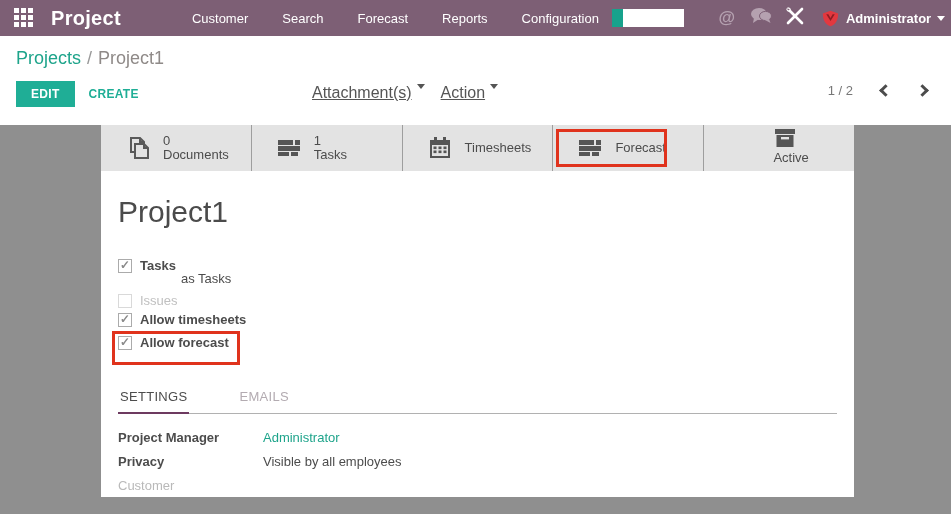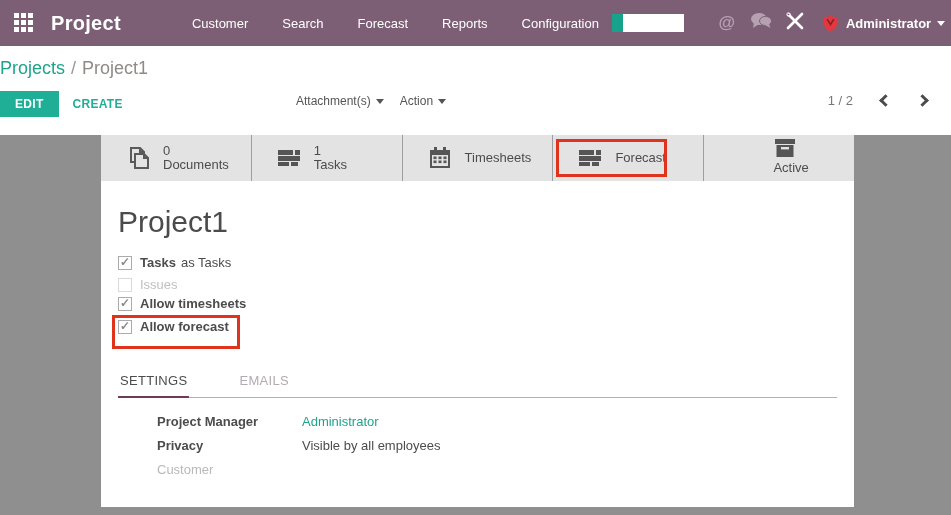--- a/index.html
+++ b/index.html
@@ -1,46 +1,46 @@
 <!DOCTYPE html>
 <html><head>
 <meta charset="utf-8">
 <style>
   * { margin:0; padding:0; box-sizing:border-box; }
   html,body { width:951px; height:515px; overflow:hidden; }
   body { font-family:"Liberation Sans", sans-serif; background:#fff; }
 
   
-  .navbar { height:46px; background:#7d5f75; display:flex; align-items:center; padding:8px 14px; color:#fff; }
+  .navbar { height:36px; background:#7d5f75; display:flex; align-items:center; padding:8px 14px; color:#fff; }
   .apps-grid { width:20px; height:20px; display:grid; grid-template-columns:repeat(3,5px); grid-template-rows:repeat(3,5px); gap:2px; cursor:pointer; margin-right:18px; }
   .apps-grid span { background:#fff; }
   .nav-app-title { font-size:20px; font-weight:bold; letter-spacing:.3px; margin-right:58px; }
   .nav-menu { display:flex; align-items:center; gap:8px; }
   .nav-menu a { color:#fff; font-size:13px; text-decoration:none; padding:6px 13px; cursor:pointer; white-space:nowrap; }
   .systray { margin-left:auto; display:flex; align-items:center; gap:0; }
   .progress-widget { width:72px; height:18px; background:#fff; margin-right:26px; cursor:pointer; overflow:hidden; }
   .progress-fill { height:100%; background:#17a28c; }
   .systray-icon { width:34px; text-align:center; cursor:pointer; font-size:16px; }
   .at-icon { color:#b5a1b0; font-size:17px; font-weight:bold; }
   .user-menu { display:flex; align-items:center; margin-left:10px; cursor:pointer; }
   .user-avatar { width:17px; height:17px; margin-right:7px; }
   .user-name { font-size:13px; font-weight:bold; }
   .caret { display:inline-block; margin-left:6px; width:0; height:0; border-left:4px solid transparent; border-right:4px solid transparent; border-top:5px solid currentColor; }
 
   
-  .control-panel { height:80px; background:#fff; position:relative; padding:10px 16px 0 0; }
+  .control-panel { height:80px; background:#fff; position:relative; padding:10px 16px 0 16px; }
   .breadcrumb { font-size:18px; margin-top:2px; }
   .breadcrumb .bc-parent { color:#1ea48b; cursor:pointer; text-decoration:none; }
   .breadcrumb .bc-sep { color:#999; margin:0 6px; }
   .breadcrumb .bc-current { color:#8f8a88; }
   .cp-actions { margin-top:12px; display:flex; align-items:center; position:relative; }
   .btn-edit { background:#1fae96; color:#fff; border:none; font-size:12px; font-weight:bold; padding:6px 15px; letter-spacing:.3px; cursor:pointer; font-family:inherit; }
   .btn-create { background:none; border:none; color:#1fae96; font-size:12px; font-weight:bold; margin-left:14px; letter-spacing:.3px; cursor:pointer; font-family:inherit; }
   .cp-center { position:absolute; left:296px; top:3px; display:flex; align-items:center; gap:16px; }
-  .cp-dropdown { font-size:12px; color:#555; cursor:pointer; display:flex; align-items:center; }
+  .cp-dropdown { font-size:16px; color:#555; cursor:pointer; display:flex; align-items:flex-start;text-decoration:underline; }
   .cp-dropdown .caret { border-top-color:#555; margin-left:5px; }
   .cp-pager { position:absolute; right:8px; top:2px; display:flex; align-items:center; gap:28px; }
   .pager-text { font-size:13px; color:#777; }
   .pager-chevron { width:9px; height:9px; border-left:3px solid #4c4c4c; border-bottom:3px solid #4c4c4c; cursor:pointer; }
   .pager-prev { transform:rotate(45deg); }
   .pager-next { transform:rotate(225deg); }
 
   
   .main { height:389px; background:#8f8f8f; }
   .sheet-wrap { width:753px; margin:9px 0 0 101px; }
@@ -60,31 +60,31 @@
   
   .sheet { background:#fff; height:326px; padding:24px 17px 0 17px; }
   .sheet-title { font-size:30px; color:#4b4b4b; font-weight:400; margin-bottom:16px; }
   .cb-row { display:flex; align-items:center; margin-bottom:4px; width:fit-content; }
   .cb-row.first { margin-bottom:7px; }
   .cb-row.highlighted { border:3px solid #e0331d; padding:1px 8px 12px 3px; margin-left:-6px; }
   .checkbox { width:14px; height:14px; border:1px solid #ababab; background:#fff; margin-right:8px; position:relative; flex:none; cursor:pointer; }
   .checkbox.checked::after { content:"✓"; position:absolute; left:1px; top:-2px; font-size:12px; font-weight:bold; color:#8a8a8a; }
   .checkbox.disabled { border-color:#d9d9d9; cursor:default; }
   .cb-label { font-size:13px; font-weight:bold; color:#4c4c4c; }
-  .cb-suffix { font-size:13px; color:#4c4c4c; margin-left:5px; font-weight:normal; }
+  .cb-suffix { font-size:13px; color:#4c4c4c; margin-left:5px; font-weight:normal;margin-top:26px; }
   .cb-row.muted .cb-label { color:#c0c0c0; font-weight:normal; }
 
   
   .notebook-tabs { margin-top:18px; display:flex; border-bottom:1px solid #b1b1b1;gap:16px; }
   .nb-tab { font-size:13px; padding:6px 2px 8px 2px; margin-right:32px; color:#b3abb1; cursor:pointer; letter-spacing:.3px; }
   .nb-tab.active { color:#4c4c4c; border-bottom:2px solid #6d3a60; margin-bottom:-1px; }
 
   
   .fields { margin-top:16px; }
-  .field-row { display:flex; margin-bottom:9px; align-items:flex-start;margin-left:39px; }
+  .field-row { display:flex; margin-bottom:9px; align-items:flex-start; }
   .field-label { width:145px; flex:none; font-size:13px; font-weight:bold; color:#4c4c4c; }
   .field-label.muted { color:#b9b9b9; font-weight:normal; }
   .field-value { font-size:13px; color:#4c4c4c; }
   .field-value.link { color:#1ea48b; cursor:pointer; }
 </style>
 </head>
 <body>
 
 <div class="navbar">
   <div class="apps-grid">

